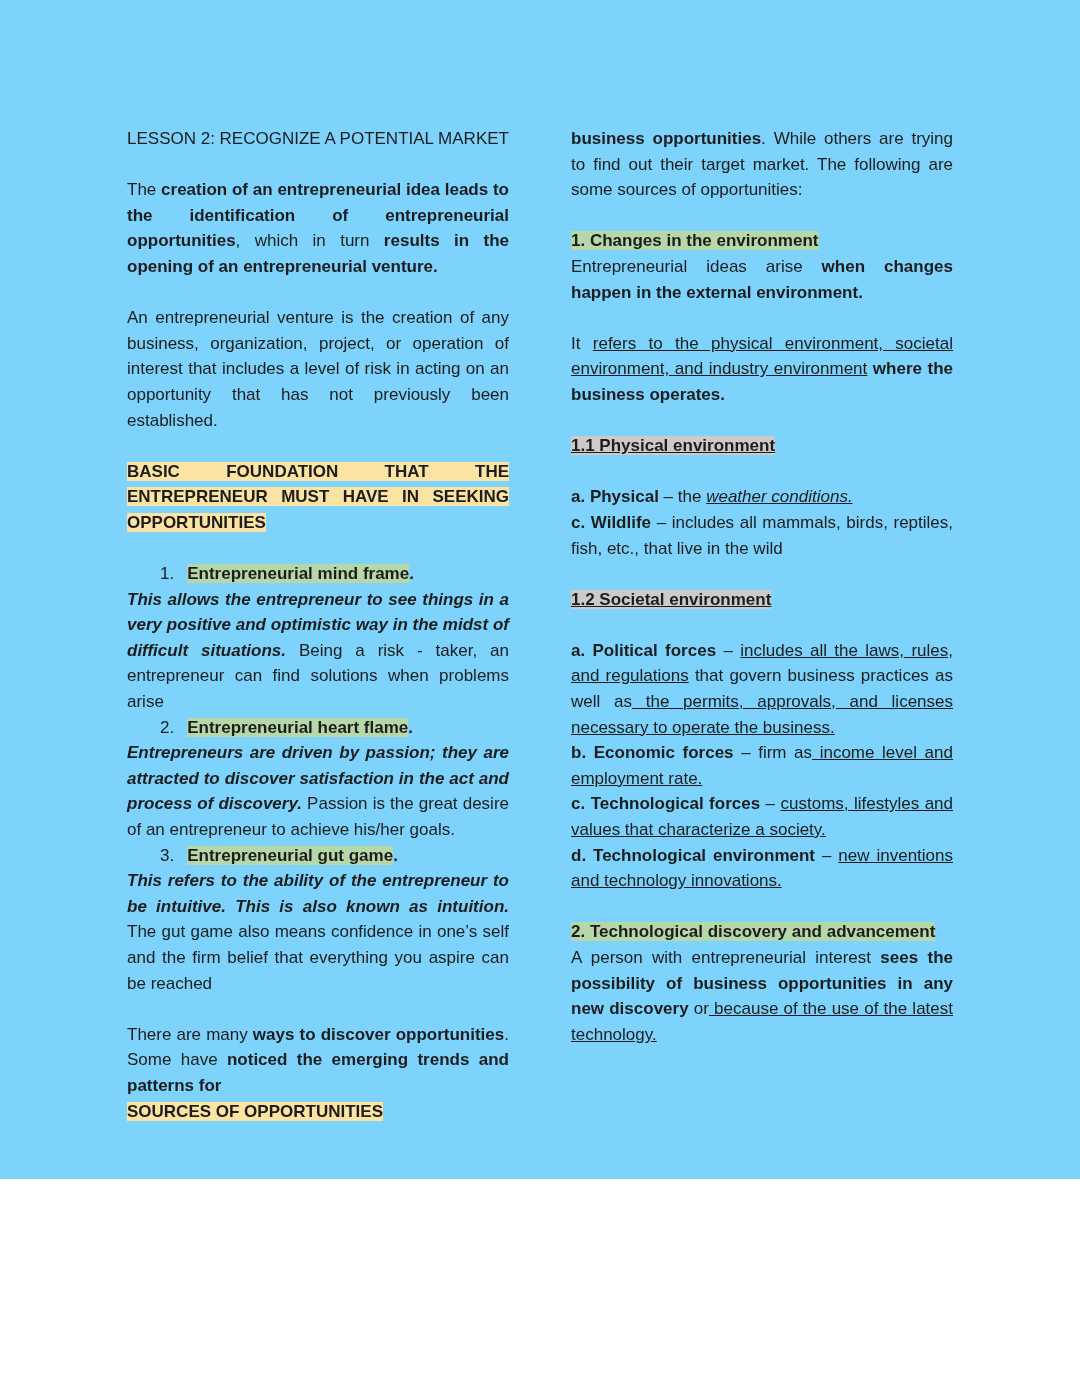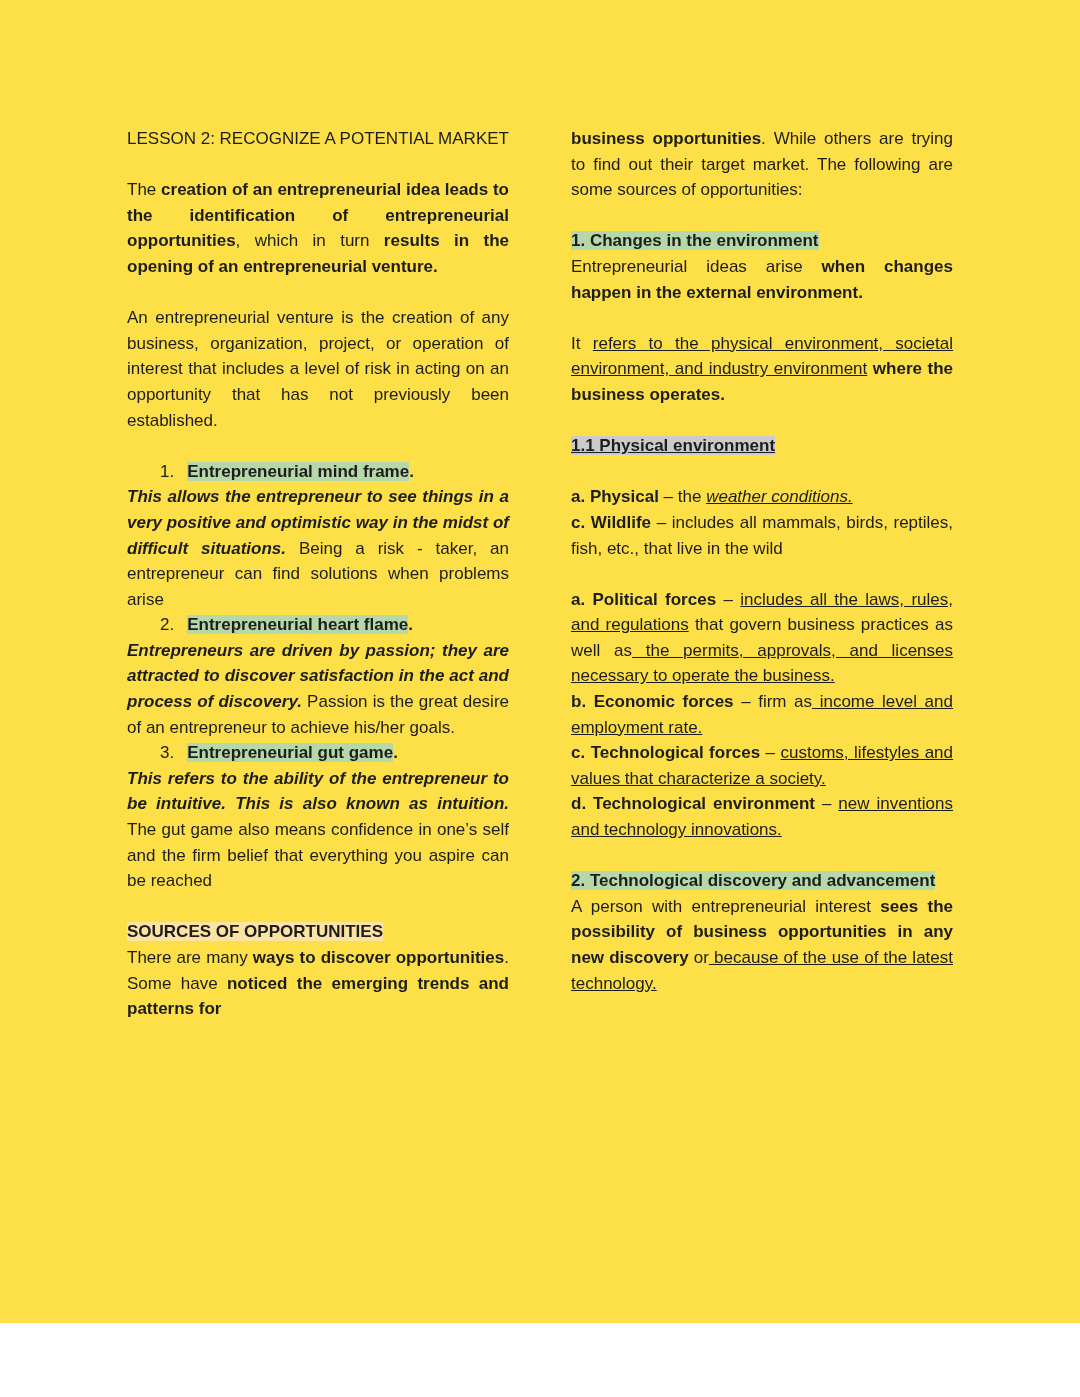--- a/index.html
+++ b/index.html
@@ -5,21 +5,21 @@
 <style>
   * { margin:0; padding:0; box-sizing:border-box; }
   html,body { background:#ffffff; }
   body {
     width:1080px; height:1397px;
     font-family:"Liberation Sans", sans-serif;
     color:#1d1d1d;
     position:relative;
     overflow:hidden;
   }
-  .page { width:1080px; height:1323px; padding:126px 127px 0 127px; background:#fde047; }
+  .page { width:1080px; height:1179px; padding:126px 127px 0 127px; background:#7dd3fc; }
   .columns { display:flex; gap:62px; }
   .col { width:382px; }
   .para {
     font-size:17px;
     line-height:25.6px;
     text-align:justify;
   }
   .gap { margin-bottom:25.6px; }
   .b  { font-weight:700; }
   .i  { font-style:italic; }
@@ -38,54 +38,56 @@
   <div class="columns">
 
     <div class="col">
       <p class="para gap"><span>LESSON 2: RECOGNIZE A POTENTIAL MARKET</span></p>
 
 
       <p class="para gap"><span>The </span><span class="b">creation of an entrepreneurial idea leads to the identification of entrepreneurial opportunities</span><span>, which in turn </span><span class="b">results in the opening of an entrepreneurial venture.</span></p>
 
       <p class="para gap"><span>An entrepreneurial venture is the creation of any business, organization, project, or operation of interest that includes a level of risk in acting on an opportunity that has not previously been established.</span></p>
 
+      <p class="para gap"><span class="b hl-y">BASIC FOUNDATION THAT THE ENTREPRENEUR MUST HAVE IN SEEKING OPPORTUNITIES</span></p>
 
       <p class="para list-item"><span class="num">1.</span><span class="b hl-g">Entrepreneurial mind frame</span><span class="b">.</span></p>
 
       <p class="para"><span class="bi">This allows the entrepreneur to see things in a very positive and optimistic way in the midst of difficult situations.</span><span> Being a risk - taker, an entrepreneur can find solutions when problems arise</span></p>
 
       <p class="para list-item"><span class="num">2.</span><span class="b hl-g">Entrepreneurial heart flame</span><span class="b">.</span></p>
 
       <p class="para"><span class="bi">Entrepreneurs are driven by passion; they are attracted to discover satisfaction in the act and process of discovery.</span><span> Passion is the great desire of an entrepreneur to achieve his/her goals.</span></p>
 
       <p class="para list-item"><span class="num">3.</span><span class="b hl-g">Entrepreneurial gut game</span><span class="b">.</span></p>
 
       <p class="para gap"><span class="bi">This refers to the ability of the entrepreneur to be intuitive. This is also known as intuition.</span><span> The gut game also means confidence in one’s self and the firm belief that everything you aspire can be reached</span></p>
 
+      <p class="para"><span>There are many </span><span class="b">ways to discover opportunities</span><span>. Some have </span><span class="b">noticed the emerging trends and patterns for</span></p>
+
       <p class="para"><span class="b hl-y">SOURCES OF OPPORTUNITIES</span></p>
-
-      <p class="para"><span>There are many </span><span class="b">ways to discover opportunities</span><span>. Some have </span><span class="b">noticed the emerging trends and patterns for</span></p>
     </div>
 
     <div class="col">
       <p class="para gap"><span class="b">business opportunities</span><span>. While others are trying to find out their target market. The following are some sources of opportunities:</span></p>
 
       <p class="para"><span class="b hl-g">1. Changes in the environment</span></p>
 
       <p class="para gap"><span>Entrepreneurial ideas arise </span><span class="b">when changes happen in the external environment.</span></p>
 
       <p class="para gap"><span>It </span><span class="u">refers to the physical environment, societal environment, and industry environment</span><span class="b"> where the business operates.</span></p>
 
       <p class="para gap"><span class="b u hl-gray">1.1  Physical environment</span></p>
 
       <p class="para"><span class="b">a. Physical</span><span> – the </span><span class="i u">weather conditions.</span></p>
 
 
       <p class="para gap"><span class="b">c. Wildlife</span><span> – includes all mammals, birds, reptiles, fish, etc., that live in the wild</span></p>
 
+      <p class="para gap"><span class="b u hl-gray">1.2 Societal environment</span></p>
 
       <p class="para"><span class="b">a. Political forces</span><span> – </span><span class="u">includes all the laws, rules, and regulations</span><span> that govern business practices as well as</span><span class="u"> the permits, approvals, and licenses necessary to operate the business.</span></p>
 
       <p class="para"><span class="b">b. Economic forces</span><span> – firm as</span><span class="u"> income level and employment rate.</span></p>
 
       <p class="para"><span class="b">c. Technological forces</span><span> – </span><span class="u">customs, lifestyles and values that characterize a society.</span></p>
 
       <p class="para gap"><span class="b">d. Technological environment</span><span> – </span><span class="u">new inventions and technology innovations.</span></p>
 
       <p class="para"><span class="b hl-g">2. Technological discovery and advancement</span></p>

